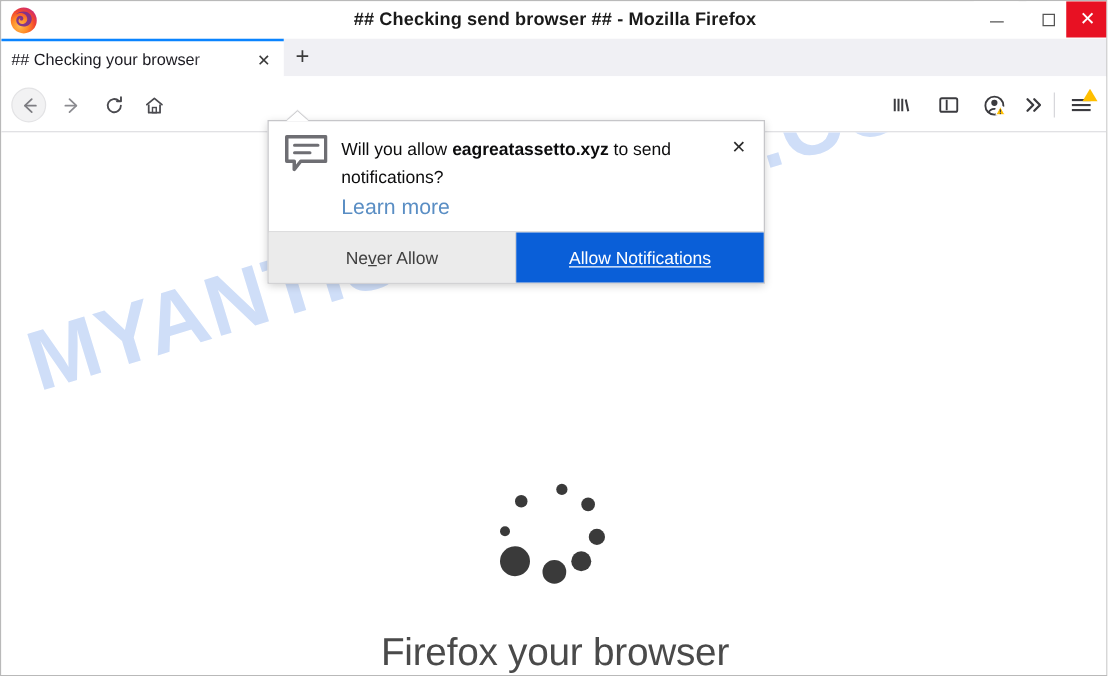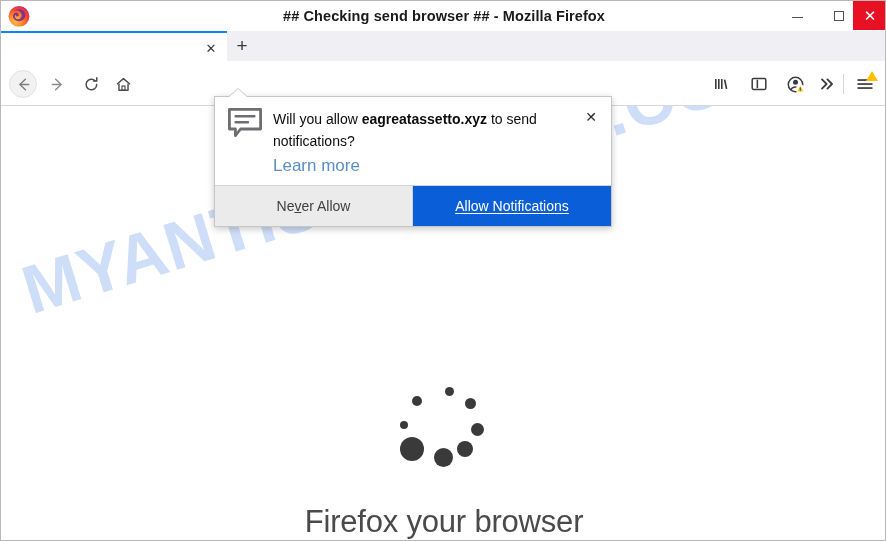--- a/index.html
+++ b/index.html
@@ -404,20 +404,21 @@
     <div class="win-btn win-max">
       <div class="max-glyph"></div>
     </div>
     <div class="win-btn win-close" style="background: rgb(232, 17, 35);">
       <span class="close-glyph">✕</span>
     </div>
   </div>
 
   <div class="tabstrip">
     <div class="tab" style="border-top-color: rgb(10, 132, 255);">
+      <span class="tab-label">## Checking your browser</span>
       <span class="tab-close">✕</span>
     </div>
     <div class="newtab">
       <span>+</span>
     </div>
   </div>
 
   <div class="navbar">
 
     <div class="nav-btn nav-back">

